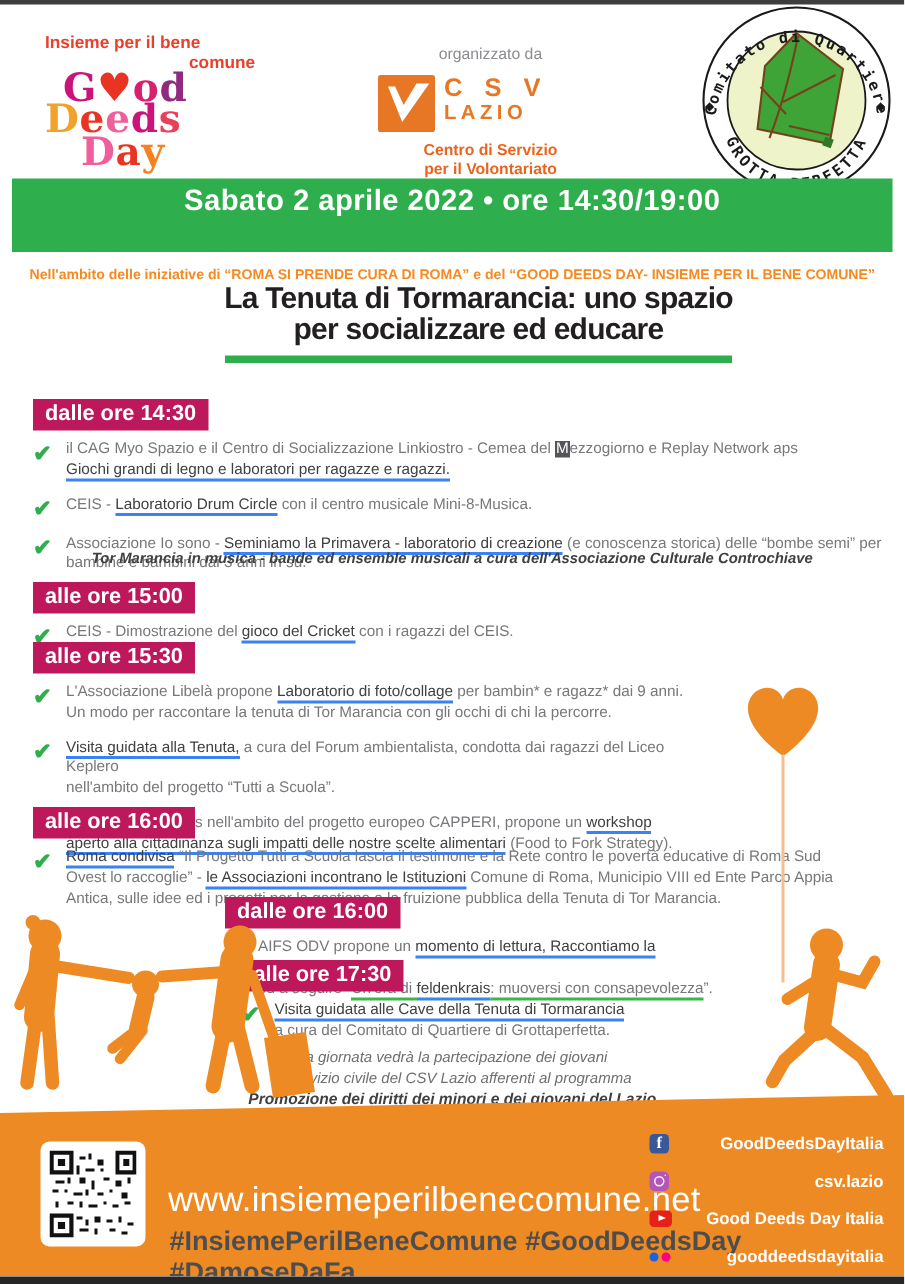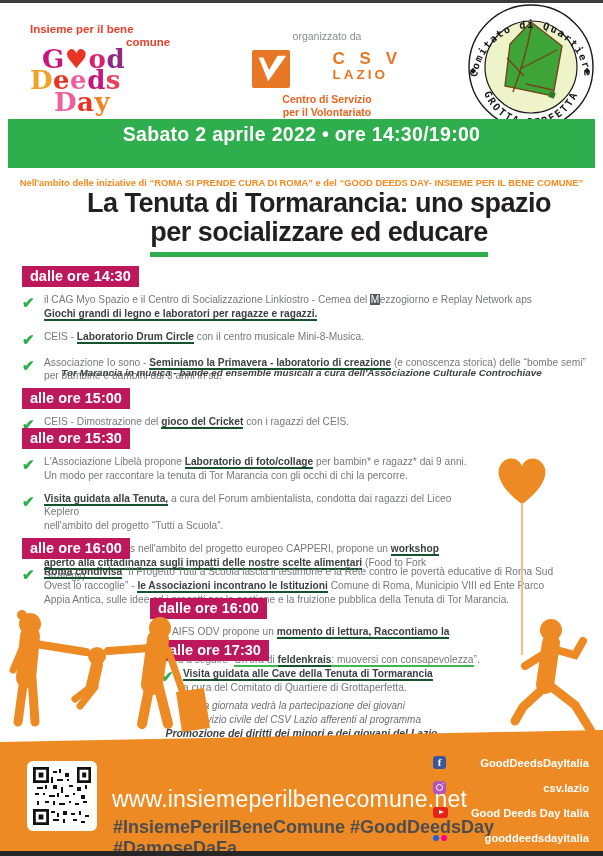--- a/index.html
+++ b/index.html
@@ -12,48 +12,48 @@
   .gdd{position:absolute;left:30px;top:24px;width:205px;}
   .gdd-tag{font-weight:bold;color:#e8402a;font-size:11.5px;line-height:1;}
   .gdd-tag2{font-weight:bold;color:#e8402a;font-size:11.5px;line-height:1;margin:1px 0 0 96px;}
   .gdd-word{font-family:"DejaVu Serif",serif;font-weight:bold;font-size:26px;line-height:.82;letter-spacing:.5px;}
   .gdd-good{margin-left:12px;margin-top:1px;}
   .gdd-day{margin-left:24px;}
 
   
   .csv{position:absolute;left:252px;top:30px;width:150px;text-align:center;}
   .csv-org{color:#8a8c8f;font-size:10.5px;margin-bottom:8px;}
-  .csv-row{display:flex;align-items:flex-start;justify-content:space-between;gap:6px;}
+  .csv-row{display:flex;align-items:flex-start;justify-content:flex-start;gap:6px;}
   .csv-names{text-align:left;color:#e87725;font-weight:bold;}
   .csv-top{font-size:17px;letter-spacing:5px;line-height:1.05;}
   .csv-bottom{font-size:13.5px;letter-spacing:3px;line-height:1.1;}
   .csv-sub{color:#e8641f;font-weight:bold;font-size:10.5px;line-height:1.25;margin-top:1px;}
 
   .stamp{position:absolute;right:6px;top:4px;}
 
   
   .banner{position:absolute;left:8px;right:8px;top:119px;height:49px;background:#2fae4d;
           color:#fff;text-align:center;font-weight:bold;}
   .banner-l1{font-size:19.5px;margin-top:4px;letter-spacing:.3px;}
   .banner-l2{font-size:14.5px;margin-top:1px;}
 
   .intro{position:absolute;top:177px;left:0;right:0;text-align:center;color:#f6891f;
          font-weight:bold;font-size:9.4px;}
   .title{position:absolute;top:189px;left:0;right:0;text-align:center;color:#231f20;
-         font-weight:bold;font-size:27px;line-height:1.07;letter-spacing:-.5px;padding-left:35px;}
+         font-weight:bold;font-size:20px;line-height:1.07;letter-spacing:-.5px;padding-left:35px;}
   .title-underline{width:338px;height:5px;background:#2fae4d;margin:5px auto 0;}
 
   
   .section{position:absolute;left:22px;right:14px;}
   .badge{display:inline-block;background:#be185d;color:#fff;font-weight:bold;
          font-size:14.5px;padding:2px 8px 3px;margin-bottom:6px;}
   .item{display:flex;gap:8px;color:#77787b;font-size:10.2px;line-height:1.35;margin-bottom:9px;}
   .check{color:#2fae4d;font-size:15px;font-weight:bold;line-height:1;flex:0 0 14px;margin-top:2px;}
   .seg-p{}
-  .seg-bu{font-weight:bold;color:#3f4041;border-bottom:2px solid #14532d;}
+  .seg-bu{font-weight:normal;color:#3f4041;border-bottom:2px solid #3b82f6;}
   .seg-pu{border-bottom:2px solid #3db54a;}
   .seg-hl{background:#54555a;color:#fff;padding:0 .5px;}
   .music{position:absolute;top:367px;left:0;right:0;text-align:center;font-style:italic;
          font-weight:bold;color:#3f4041;font-size:9.9px;}
   .closing{position:absolute;top:699px;left:0;right:0;text-align:center;font-style:italic;
            color:#6d6e71;font-size:10px;line-height:1.38;}
   .closing .c-bold{font-weight:bold;color:#3f4041;font-size:10.4px;}
 
   
   .heart{position:absolute;left:492px;top:452px;}

